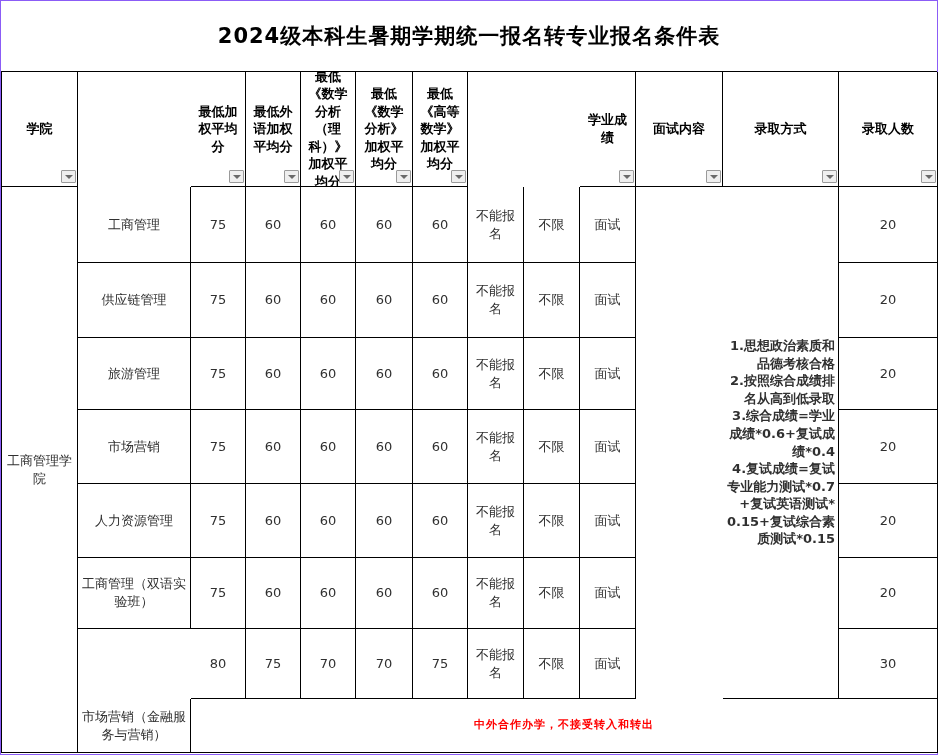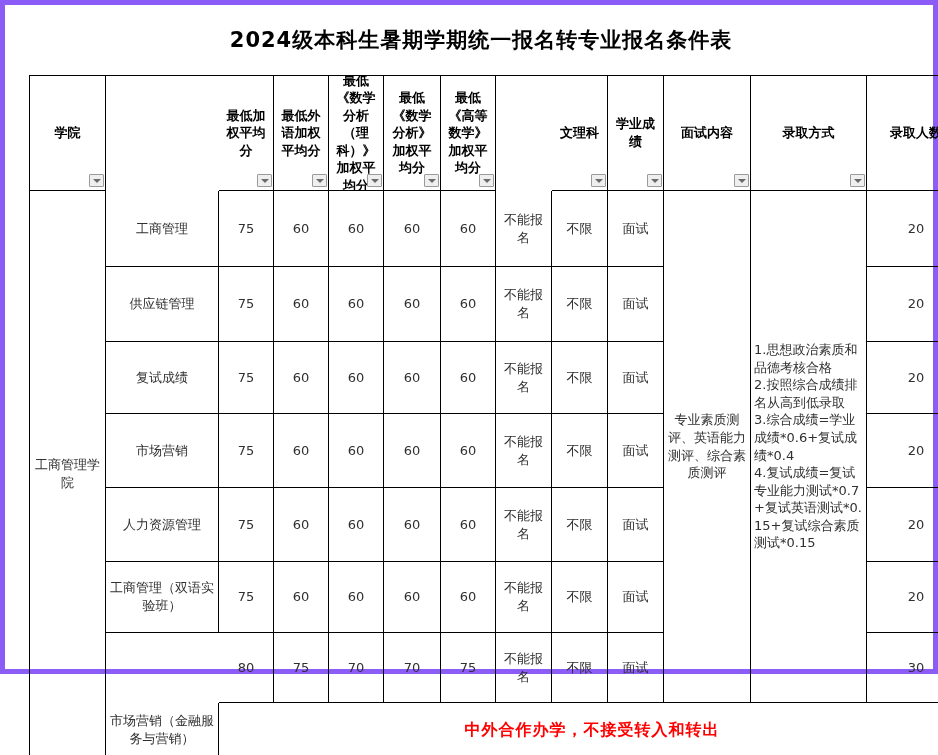--- a/index.html
+++ b/index.html
@@ -2,25 +2,24 @@
 <html><head>
 <meta charset="utf-8">
 <style>
   * { box-sizing: border-box; margin: 0; padding: 0; }
   html, body { background: #fff; }
   body {
     font-family: "DejaVu Sans", "Liberation Sans", sans-serif;
     width: 938px; height: 755px; overflow: hidden;
   }
   .page {
-    width: 938px; height: 674px;
-    border: 5px solid #8b5cf6;
+    width: 938px; height: 755px;
+    border: 1px solid #8b5cf6;
     background: #fff;
     position: relative;
-    padding-left: 24px;
   }
   .title-row {
     height: 70px;
     display: flex; align-items: center; justify-content: center;
     font-size: 21px; font-weight: bold; color: #000;
     letter-spacing: 1px;
   }
   .grid {
     display: grid;
     width: 936px;
@@ -36,24 +35,24 @@
     border-bottom: 1px solid #000;
     display: flex; align-items: center; justify-content: center;
     text-align: center;
     position: relative;
     padding: 2px 3px;
     line-height: 1.35;
     word-break: break-all;
     overflow: hidden;
   }
   .hc { font-weight: bold; color: #000; padding: 2px 4px; }
-  .left { justify-content: flex-start; text-align: left; }
+  .left { justify-content: flex-start; text-align: right; font-weight: bold; }
   .pre { white-space: pre-wrap; }
   .note {
-    color: #ff0000; font-weight: bold; font-size: 16px; letter-spacing: 1px;
+    color: #ff0000; font-weight: bold; font-size: 11px; letter-spacing: 1px;
   }
   
   .c1{grid-column:1}.c2{grid-column:2}.c3{grid-column:3}.c4{grid-column:4}.c5{grid-column:5}
   .c6{grid-column:6}.c7{grid-column:7}.c8{grid-column:8}.c9{grid-column:9}.c10{grid-column:10}
   .c11{grid-column:11}.c12{grid-column:12}.c13{grid-column:13}
   .r1{grid-row:1}.r2{grid-row:2}.r3{grid-row:3}.r4{grid-row:4}.r5{grid-row:5}
   .r6{grid-row:6}.r7{grid-row:7}.r8{grid-row:8}.r9{grid-row:9}
   .span-college { grid-row: 2 / 10; }
   .span-7rows  { grid-row: 2 / 9; }
   .span-note   { grid-column: 3 / 14; grid-row: 9; }
@@ -112,26 +111,20 @@
         <span class="fbtn">
           <span class="caret"></span>
         </span>
       </div>
     <div class="cell hc r1 c7">
         <span>最低《高等数学》加权平均分</span>
         <span class="fbtn">
           <span class="caret"></span>
         </span>
       </div>
-    <div class="cell hc r1 c9">
-        <span>文理科</span>
-        <span class="fbtn">
-          <span class="caret"></span>
-        </span>
-      </div>
     <div class="cell hc r1 c10">
         <span>学业成绩</span>
         <span class="fbtn">
           <span class="caret"></span>
         </span>
       </div>
     <div class="cell hc r1 c11">
         <span>面试内容</span>
         <span class="fbtn">
           <span class="caret"></span>
@@ -167,21 +160,21 @@
     <div class="cell c3 r3">75</div>
     <div class="cell c4 r3">60</div>
     <div class="cell c5 r3">60</div>
     <div class="cell c6 r3">60</div>
     <div class="cell c7 r3">60</div>
     <div class="cell c8 r3">不能报名</div>
     <div class="cell c9 r3">不限</div>
     <div class="cell c10 r3">面试</div>
     <div class="cell c13 r3">20</div>
 
-    <div class="cell c2 r4">复试成绩</div>
+    <div class="cell c2 r4">旅游管理</div>
     <div class="cell c3 r4">75</div>
     <div class="cell c4 r4">60</div>
     <div class="cell c5 r4">60</div>
     <div class="cell c6 r4">60</div>
     <div class="cell c7 r4">60</div>
     <div class="cell c8 r4">不能报名</div>
     <div class="cell c9 r4">不限</div>
     <div class="cell c10 r4">面试</div>
     <div class="cell c13 r4">20</div>
 
@@ -221,21 +214,20 @@
     <div class="cell c3 r8">80</div>
     <div class="cell c4 r8">75</div>
     <div class="cell c5 r8">70</div>
     <div class="cell c6 r8">70</div>
     <div class="cell c7 r8">75</div>
     <div class="cell c8 r8">不能报名</div>
     <div class="cell c9 r8">不限</div>
     <div class="cell c10 r8">面试</div>
     <div class="cell c13 r8">30</div>
 
-    <div class="cell c11 span-7rows">专业素质测评、英语能力测评、综合素质测评</div>
     <div class="cell c12 span-7rows left pre">1.思想政治素质和品德考核合格
 2.按照综合成绩排名从高到低录取
 3.综合成绩=学业成绩*0.6+复试成绩*0.4
 4.复试成绩=复试专业能力测试*0.7+复试英语测试*0.15+复试综合素质测试*0.15</div>
 
     <div class="cell c2 r9">市场营销（金融服务与营销）</div>
     <div class="cell span-note note">中外合作办学，不接受转入和转出</div>
 
   </div>
 </div>

